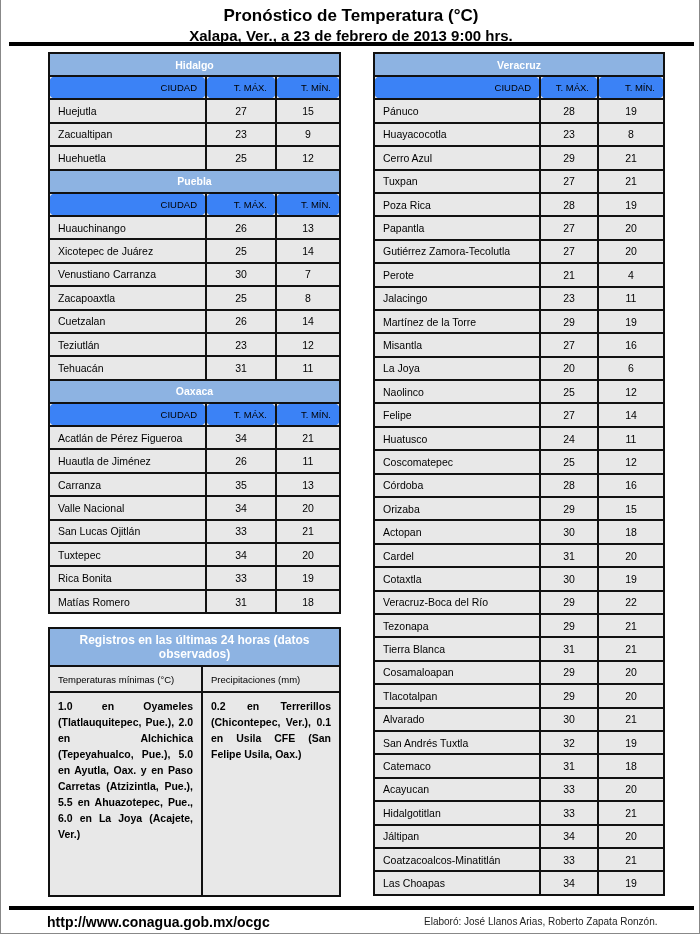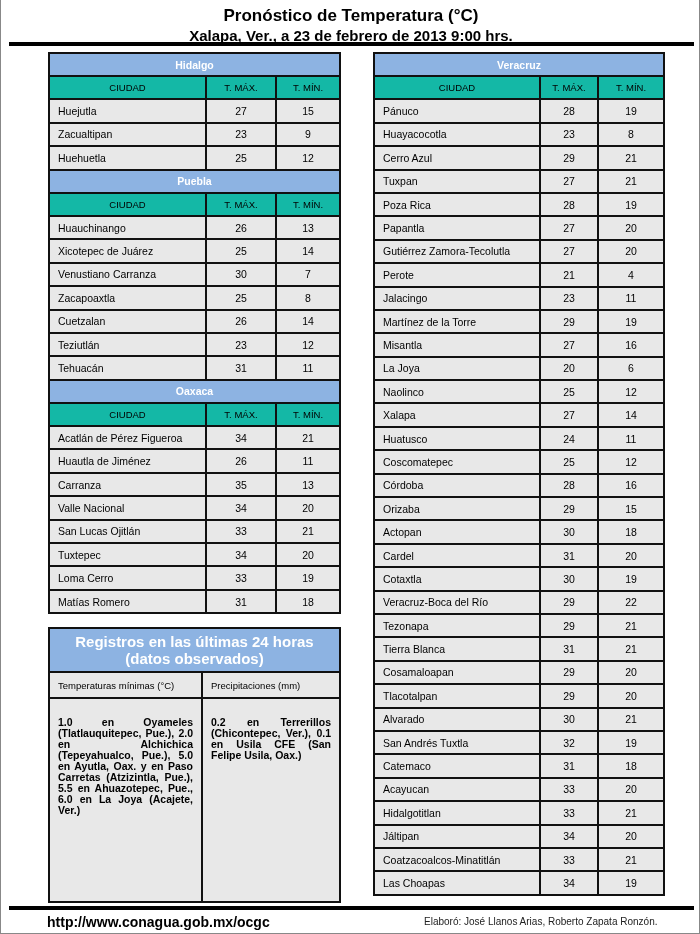--- a/index.html
+++ b/index.html
@@ -8,30 +8,30 @@
   .title { position: absolute; top: 6px; left: 0; width: 700px; text-align: center; font-size: 17px; font-weight: bold; }
   .subtitle { position: absolute; top: 27px; left: 0; width: 700px; text-align: center; font-size: 15px; font-weight: bold; }
   .rule-top { position: absolute; top: 42px; left: 8px; width: 685px; height: 4px; background: #000; }
   .rule-bottom { position: absolute; top: 906px; left: 8px; width: 685px; height: 4px; background: #000; }
   .footer-url { position: absolute; top: 914px; left: 46px; font-size: 14px; font-weight: bold; }
   .footer-credit { position: absolute; top: 916px; left: 423px; font-size: 10px; color: #222; }
 
   table.t { position: absolute; border-collapse: collapse; border: 2px solid #ef4444; background: #e8e8e8; table-layout: fixed; }
   table.t td { border: 2px solid #111; font-size: 10.5px; height: 23.4px; padding: 0 8px; white-space: nowrap; }
   td.state { background: #8db3e2; color: #fff; font-weight: bold; text-align: center; height: 23px !important; }
-  td.hdr { text-align: center; font-size: 9.5px !important; background: #14b8a6; }
+  td.hdr { text-align: right; font-size: 9.5px !important; background: #3b82f6; border-radius: 7px; }
   td.num { text-align: center; }
   #left-table { left: 47px; top: 52px; width: 291px; }
   #right-table { left: 372px; top: 52px; width: 290px; }
 
   #obs-table { position: absolute; left: 47px; top: 627px; width: 291px; border: 2px solid #000; border-collapse: collapse; background: #e8e8e8; table-layout: fixed; }
   #obs-table td { border: 2px solid #111; padding: 4px 8px; vertical-align: top; }
-  #obs-table td.obs-title { background: #8db3e2; color: #fff; font-weight: bold; text-align: center; font-size: 15px; height: 26px; vertical-align: middle; }
+  #obs-table td.obs-title { background: #8db3e2; color: #fff; font-weight: bold; text-align: center; font-size: 12px; height: 26px; vertical-align: middle; }
   #obs-table td.obs-hdr { font-size: 9.5px; height: 26px; vertical-align: middle; }
-  #obs-table td.obs-body { font-size: 10.5px; font-weight: bold; text-align: justify; line-height: 11px; height: 204px; padding-top: 18px; }
+  #obs-table td.obs-body { font-size: 10.5px; font-weight: bold; text-align: justify; line-height: 16px; height: 204px; padding-top: 5px; }
 </style>
 </head>
 <body>
 
 <div class="title">Pronóstico de Temperatura (°C)</div>
 <div class="subtitle">Xalapa, Ver., a  23  de febrero de 2013  9:00 hrs.</div>
 <div class="rule-top"></div>
 
 <table class="t" id="left-table">
   <colgroup>
@@ -138,21 +138,21 @@
         <td>San Lucas Ojitlán</td>
         <td class="num">33</td>
         <td class="num">21</td>
       </tr>
       <tr>
         <td>Tuxtepec</td>
         <td class="num">34</td>
         <td class="num">20</td>
       </tr>
       <tr>
-        <td>Loma Cerro</td>
+        <td>Rica Bonita</td>
         <td class="num">33</td>
         <td class="num">19</td>
       </tr>
       <tr>
         <td>Matías Romero</td>
         <td class="num">31</td>
         <td class="num">18</td>
       </tr>
     </tbody>
 </table>
@@ -231,21 +231,21 @@
         <td>La Joya</td>
         <td class="num">20</td>
         <td class="num">6</td>
       </tr>
       <tr>
         <td>Naolinco</td>
         <td class="num">25</td>
         <td class="num">12</td>
       </tr>
       <tr>
-        <td>Xalapa</td>
+        <td>Felipe</td>
         <td class="num">27</td>
         <td class="num">14</td>
       </tr>
       <tr>
         <td>Huatusco</td>
         <td class="num">24</td>
         <td class="num">11</td>
       </tr>
       <tr>
         <td>Coscomatepec</td>

